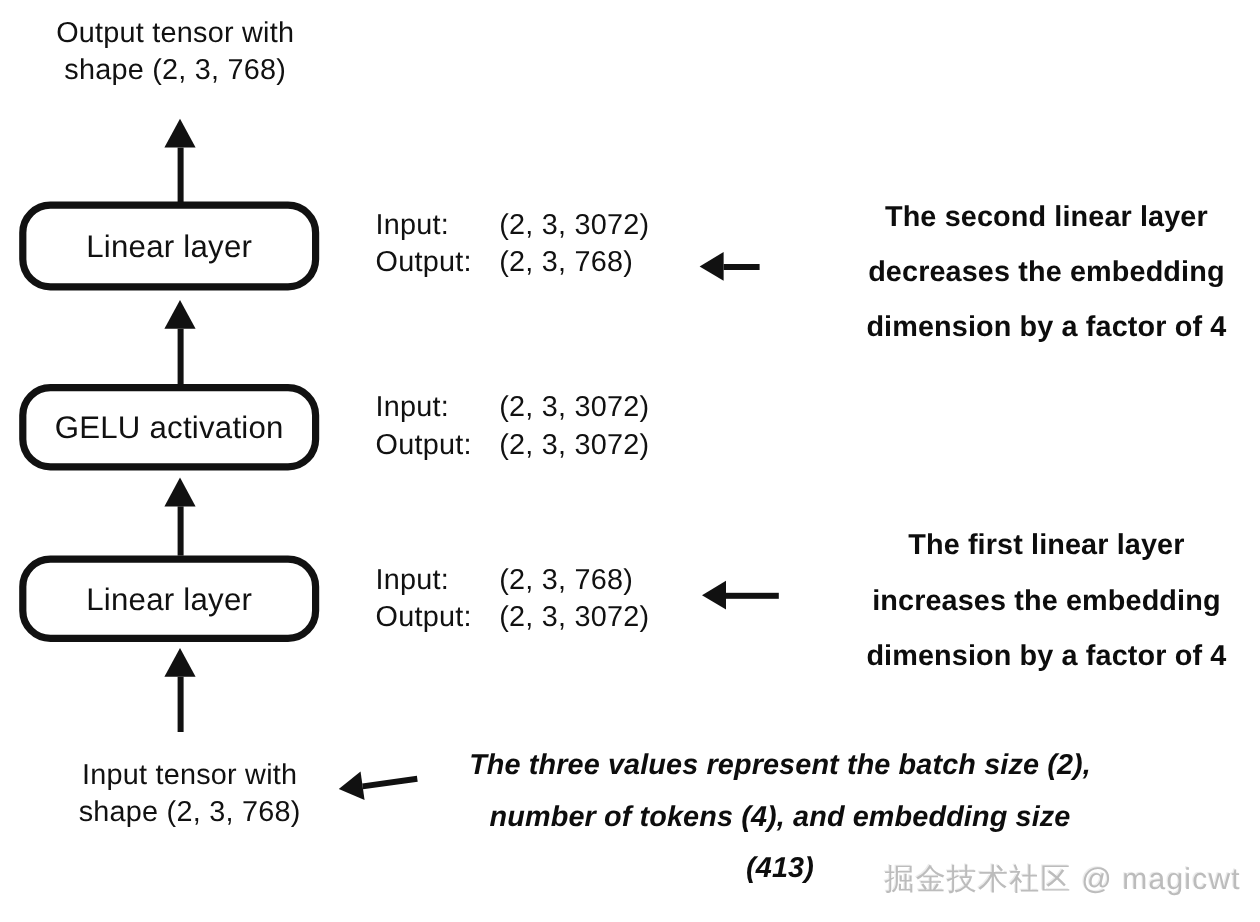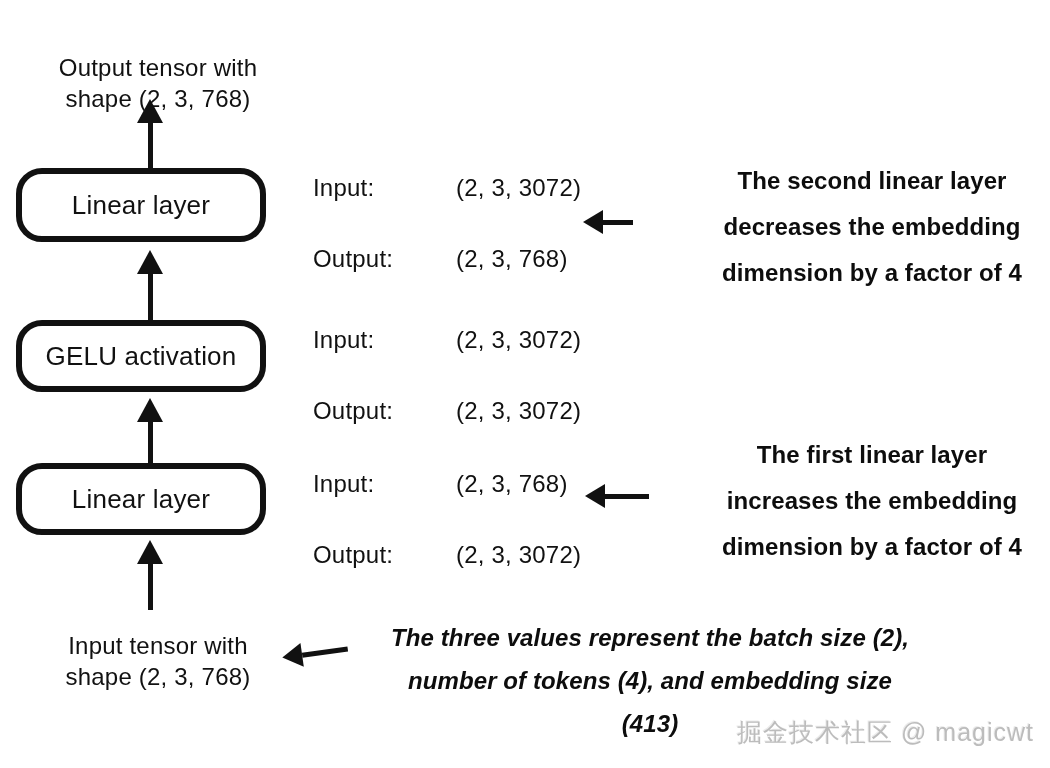--- a/index.html
+++ b/index.html
@@ -73,21 +73,20 @@
 
   
   .iorow {
     position: absolute;
     display: grid;
     grid-template-columns: 103px auto;
     font-size: 24px;
     line-height: 31px;
     letter-spacing: 0.2px;
     white-space: nowrap;
-    gap: 40px;
   }
 
   
   .boldnote {
     position: absolute;
     font-weight: 700;
     font-size: 24px;
     line-height: 46px;
     text-align: center;
     color: #0d0d0d;
@@ -103,21 +102,21 @@
     letter-spacing: 1px;
     text-shadow: 1px 1px 0 #ffffff, -1px -1px 0 #9f9f9f33;
     white-space: nowrap;
   }
 </style>
 </head>
 <body>
 
 <div class="canvas">
 
-  <div class="abs tensor-label" style="left:16px; top:12px; width:284px;margin-top:40px;">
+  <div class="abs tensor-label" style="left:4px; top:12px; width:284px;">
     <div>Output tensor with</div>
     <div>shape (2, 3, 768)</div>
   </div>
 
   <div class="varrow" style="left:136px; top:99px; height:71px;">
     <div class="vhead"></div>
     <div class="vshaft"></div>
   </div>
 
   <div class="fbox" style="top:168px; height:74px;">

